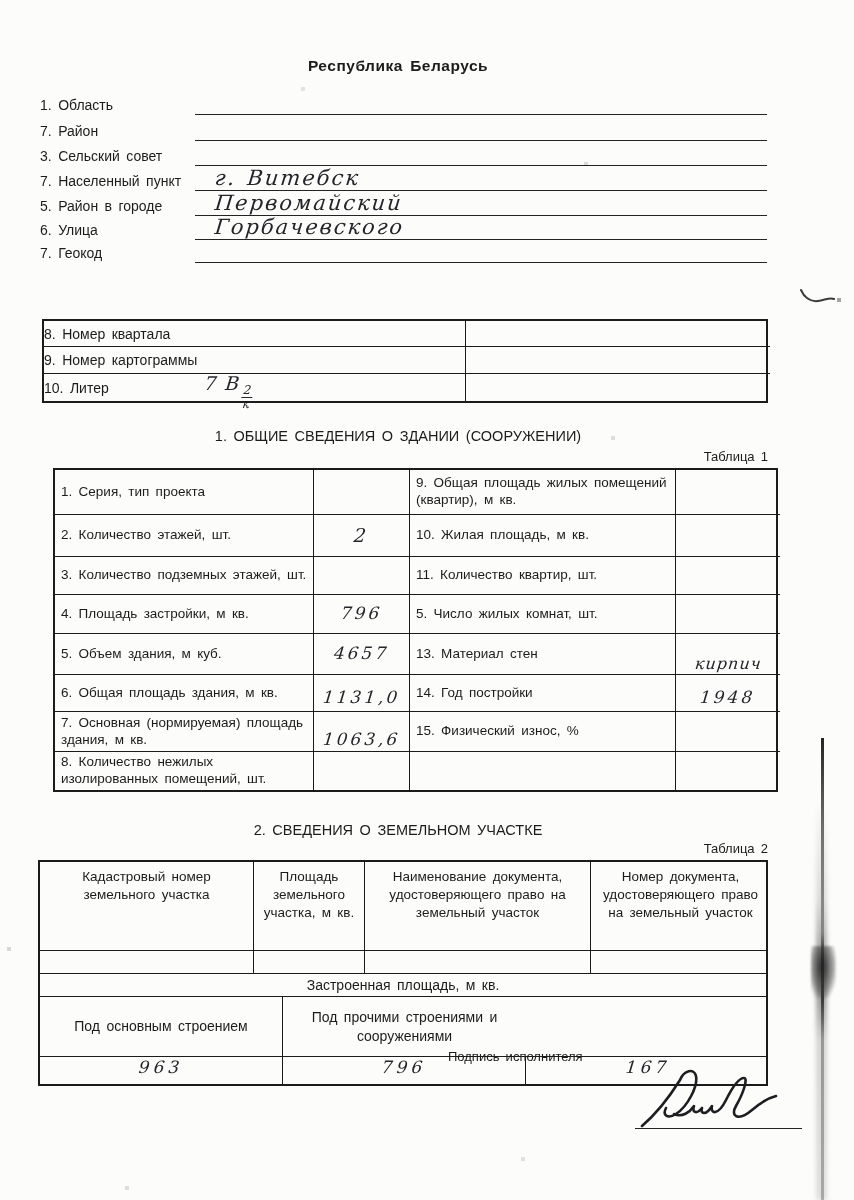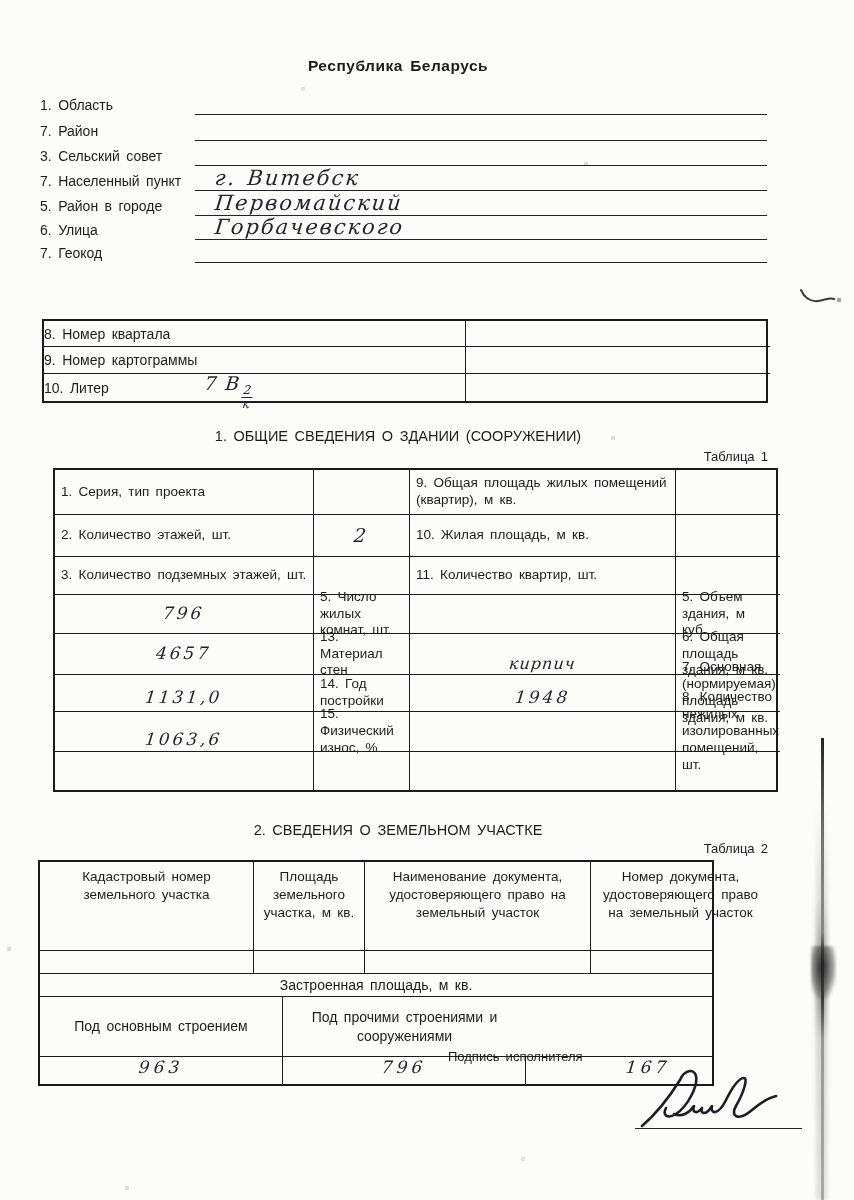--- a/index.html
+++ b/index.html
@@ -64,21 +64,21 @@
   .t1 > div { border-right: 1.5px solid #1b1b1b; border-bottom: 1.5px solid #1b1b1b;
               display: flex; align-items: center; padding: 2px 6px;
               font-size: 13.5px; line-height: 1.25; }
   .t1 > div:nth-child(4n) { border-right: none; }
   .t1 > div:nth-child(n+29) { border-bottom: none; }
   .t1 .val { justify-content: center; overflow: visible; }
   .dy5  { position: relative; top: 5px; }
   .dy8  { position: relative; top: 8px; }
   .dy10 { position: relative; top: 10px; }
   
-  .t2 { position: absolute; left: 38px; top: 860px; width: 676px;
+  .t2 { position: absolute; left: 38px; top: 860px; width: 730px;
         border: 2px solid #1b1b1b; }
   .t2 .grid4 { display: grid; grid-template-columns: 214px 111px 226px 179px; }
   .t2 .grid3 { display: grid; grid-template-columns: 243px 243px 244px; }
   .t2 .rb { border-bottom: 1.5px solid #1b1b1b; }
   .t2 .grid4 > div, .t2 .grid3 > div { border-right: 1.5px solid #1b1b1b; }
   .t2 .grid4 > div:last-child, .t2 .grid3 > div:last-child { border-right: none; }
   .t2 .hcell { height: 88px; text-align: center; padding: 6px 8px 0; font-size: 13.5px; line-height: 1.35; }
   .t2 .ecell { height: 22px; }
   .t2 .builtup-title { height: 23px; display: flex; align-items: center; justify-content: center;
                        font-size: 14px; }
@@ -195,20 +195,21 @@
 
     <div>3. Количество подземных этажей, шт.</div>
     <div class="val">
         <span class="hand hand-num"></span>
       </div>
     <div>11. Количество квартир, шт.</div>
     <div class="val">
         <span class="hand hand-num"></span>
       </div>
 
+    <div>4. Площадь застройки, м кв.</div>
     <div class="val">
         <span class="hand hand-num">796</span>
       </div>
     <div>5. Число жилых комнат, шт.</div>
     <div class="val">
         <span class="hand hand-num"></span>
       </div>
 
     <div>5. Объем здания, м куб.</div>
     <div class="val">

